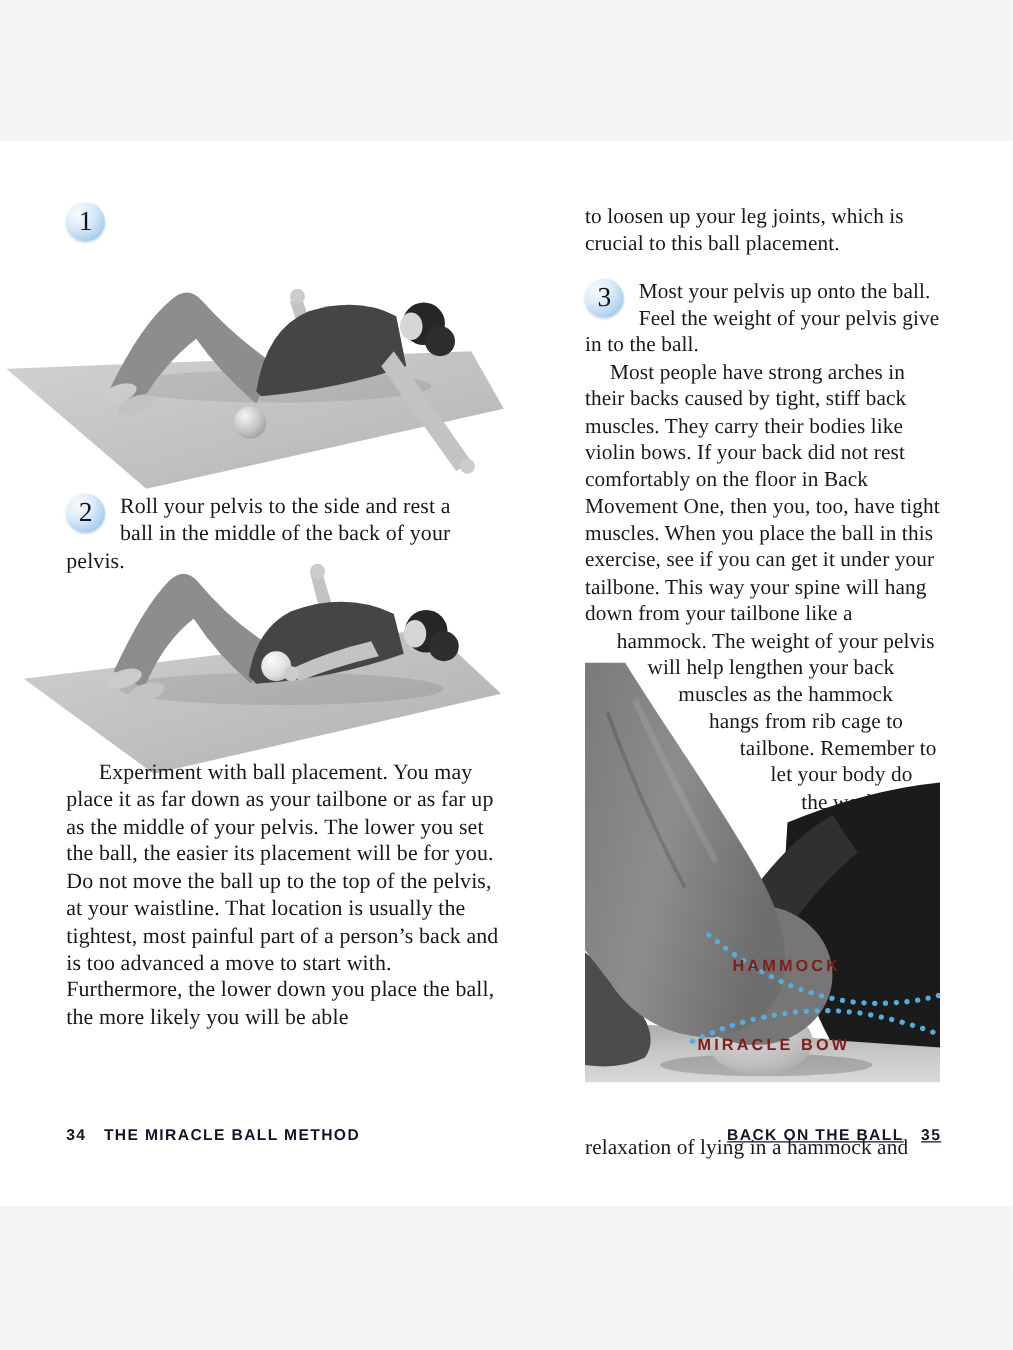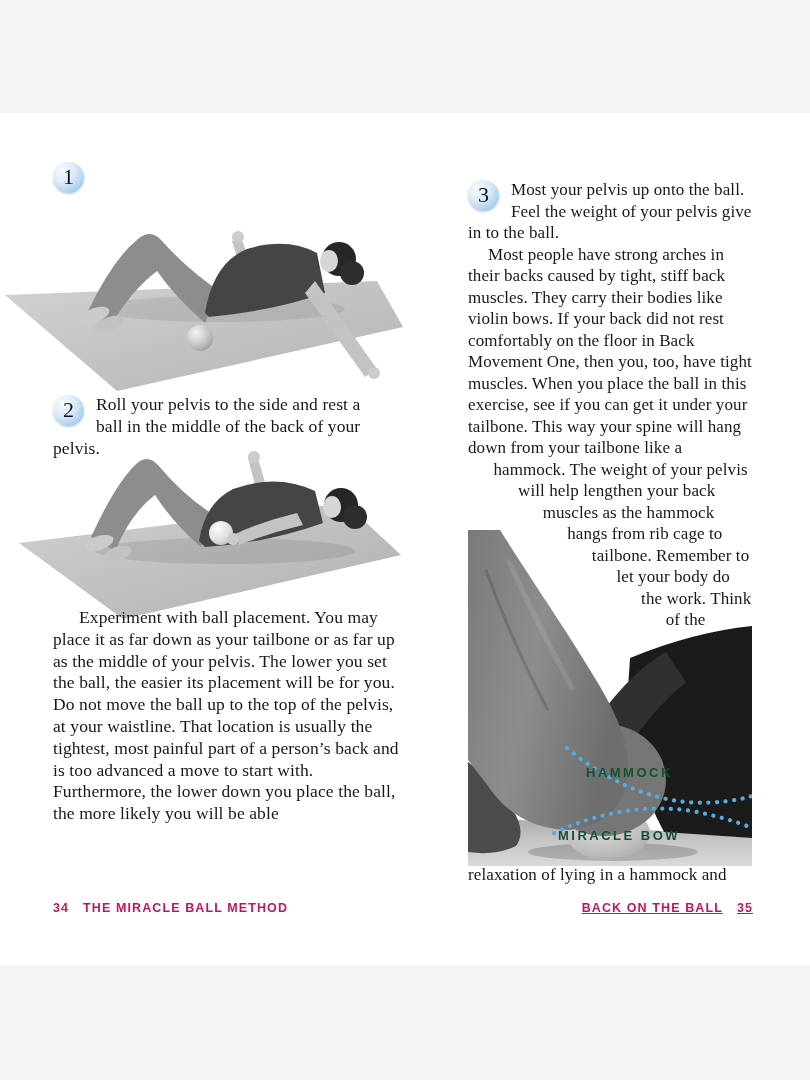--- a/index.html
+++ b/index.html
@@ -47,30 +47,30 @@
     shape-outside:polygon(0px 216px,2px 216px,240px 424px,284px 464px,284px 620px,0px 620px);
   }
   
   .diagram{
     position:absolute;left:0;top:368px;width:284px;height:336px;
   }
   .diagram svg{display:block;}
   .img-label{
     position:absolute;
     font-family:"Liberation Sans","DejaVu Sans",sans-serif;
-    font-weight:700;font-size:13px;letter-spacing:2.5px;color:#14532d;
+    font-weight:700;font-size:13px;letter-spacing:2.5px;color:#7f1d1d;
     white-space:nowrap;
   }
   .lbl-hammock{left:118px;top:232px;}
   .lbl-violin{left:90px;top:295px;}
   
   .footer{
     font-family:"Liberation Sans","DejaVu Sans",sans-serif;
     font-weight:700;font-size:12.5px;letter-spacing:1.1px;
-    color:#be185d;white-space:nowrap;
+    color:#0f172a;white-space:nowrap;
   }
   .footer .num{margin:0 7px;}
   .footer-left{left:53px;top:788px;}
   .footer-right{left:468px;top:788px;width:285px;text-align:right;text-decoration:underline;}
 </style>
 </head>
 <body>
 
 <div class="page">
 
@@ -157,20 +157,21 @@
   <div class="abs body-text" style="left:53px;top:494px;width:352px;">
     <p class="indent">Experiment with ball placement. You may place it as far down as your tailbone or as far up as the middle of your pelvis. The lower you set the ball, the easier its placement will be for you. Do not move the ball up to the top of the pelvis, at your waistline. That location is usually the tightest, most painful part of a person’s back and is too advanced a move to start with. Furthermore, the lower down you place the ball, the more likely you will be able</p>
   </div>
 
   <div class="abs footer footer-left">
     <span>34</span><span class="num"></span><span>THE MIRACLE BALL METHOD</span>
   </div>
 
   <div class="right-col rt-text">
 
+    <p>to loosen up your leg joints, which is crucial to this ball placement.</p>
 
     <div class="step3">
       <span class="badge">3</span>
       <span>Most your pelvis up onto the ball. Feel the weight of your pelvis give in to the ball.</span>
     </div>
 
     <p class="indent-r">
       <span class="leg-float"></span><span>Most people have strong arches in their backs caused by tight, stiff back muscles. They carry their bodies like violin bows. If your back did not rest comfortably on the floor in Back Movement One, then you, too, have tight muscles. When you place the ball in this exercise, see if you can get it under your tailbone. This way your spine will hang down from your tailbone like a hammock. The weight of your pelvis will help lengthen your back muscles as the hammock hangs from rib cage to tailbone. Remember to let your body do the work. Think of the relaxation of lying in a hammock and</span>
     </p>
 

